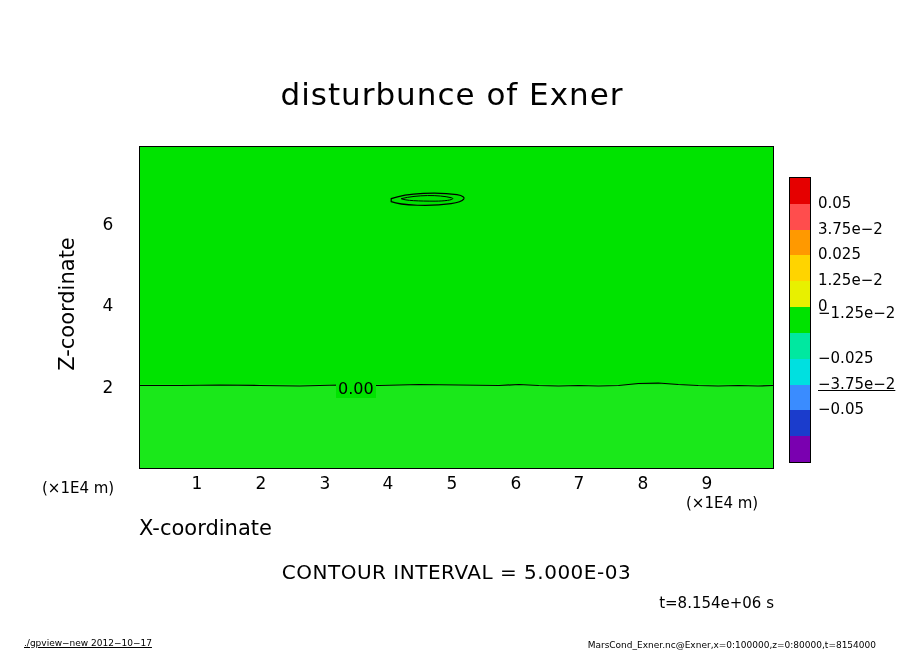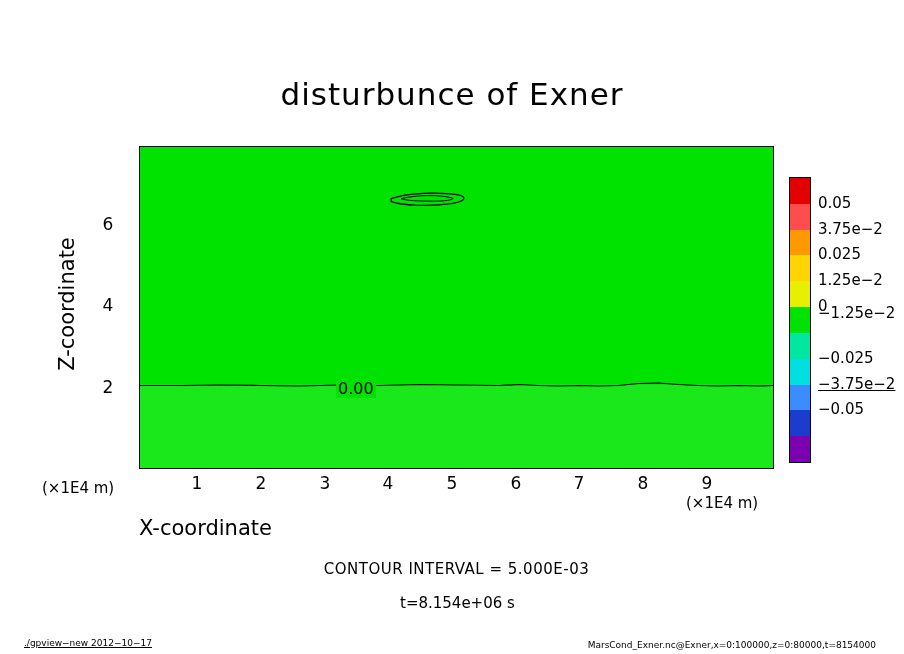--- a/index.html
+++ b/index.html
@@ -44,24 +44,24 @@
     font-size:21px;color:#000;
   }
   #unit-left{
     left:42px;top:479px;font-size:15px;color:#000;
   }
   #unit-right{
     left:686px;top:494px;font-size:15px;color:#000;
   }
   #contour-note{
     left:139px;top:560px;width:635px;text-align:center;
-    font-size:15px;color:#000;letter-spacing:0.5px;
+    font-size:20px;color:#000;letter-spacing:0.5px;
   }
   #time-note{
-    left:400px;top:594px;width:374px;text-align:left;
+    left:400px;top:594px;width:374px;text-align:right;
     font-size:15px;color:#000;
   }
   #footer-left{
     left:24px;top:638px;font-size:9px;color:#000;text-decoration:underline;
   }
   #footer-right{
     left:460px;top:640px;width:416px;text-align:right;font-size:9px;color:#000;
   }
 
   

